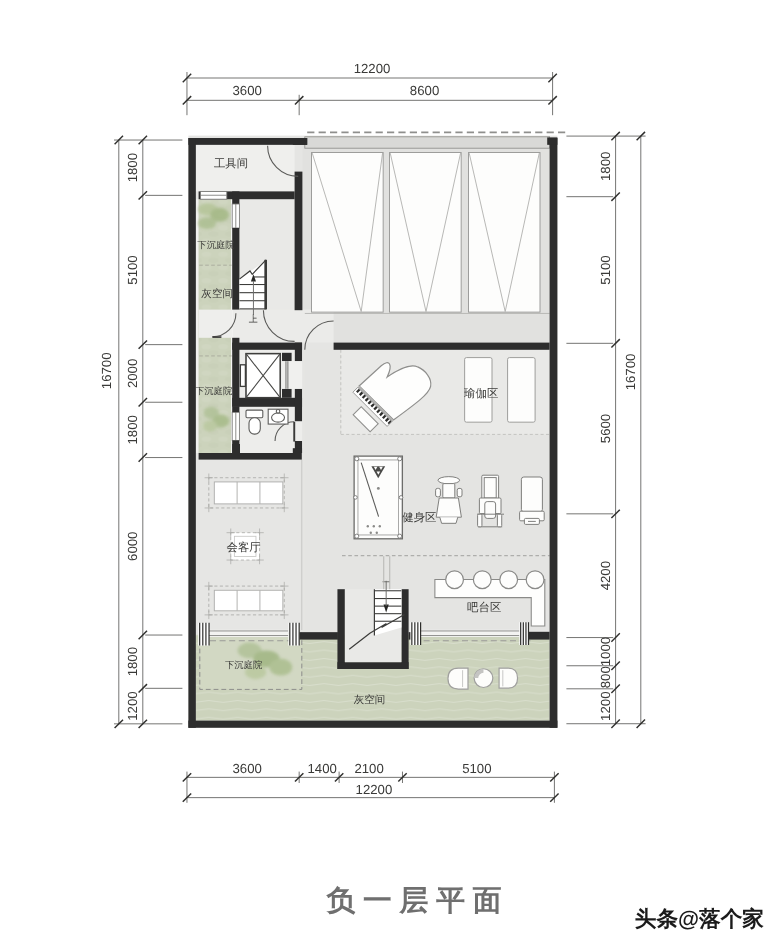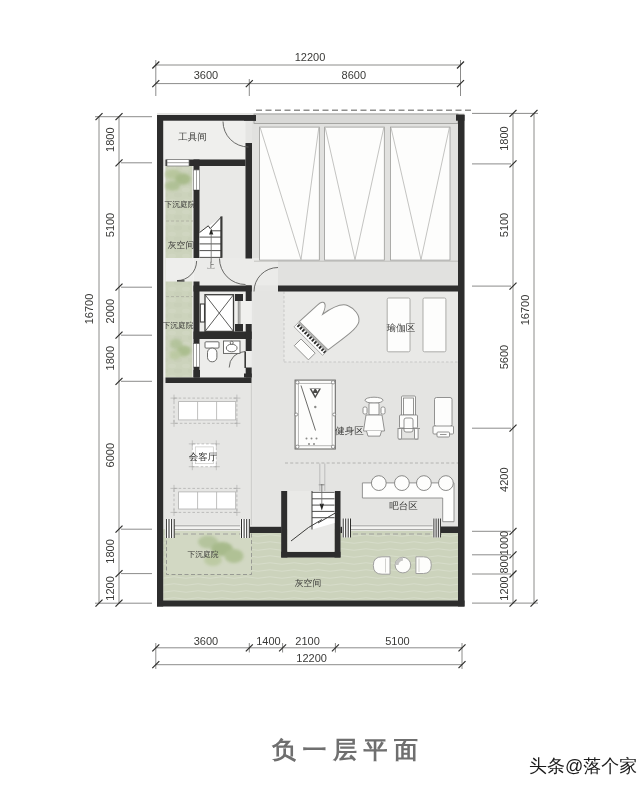--- a/index.html
+++ b/index.html
@@ -620,14 +620,14 @@
 <text transform="translate(508,543) rotate(-90)" text-anchor="middle">1000</text>
 <text transform="translate(508,564.4) rotate(-90)" text-anchor="middle">800</text>
 <text transform="translate(508,588.5) rotate(-90)" text-anchor="middle">1200</text>
 
 <text transform="translate(529,310) rotate(-90)" text-anchor="middle">16700</text>
 </g>
 </svg>
 
 <div style="position:absolute;left:252px;top:734px;font-size:24px;font-weight:bold;color:#6f6f6f;letter-spacing:6.5px;margin-left:20px;">负一层平面</div>
 
-<div style="position:absolute;left:529px;top:754px;font-size:18px;font-weight:normal;color:#1b1b1b;">头条@落个家</div>
+<div style="position:absolute;left:529px;top:754px;font-size:18px;font-weight:bold;color:#1b1b1b;">头条@落个家</div>
 </div>
 
 </body></html>

